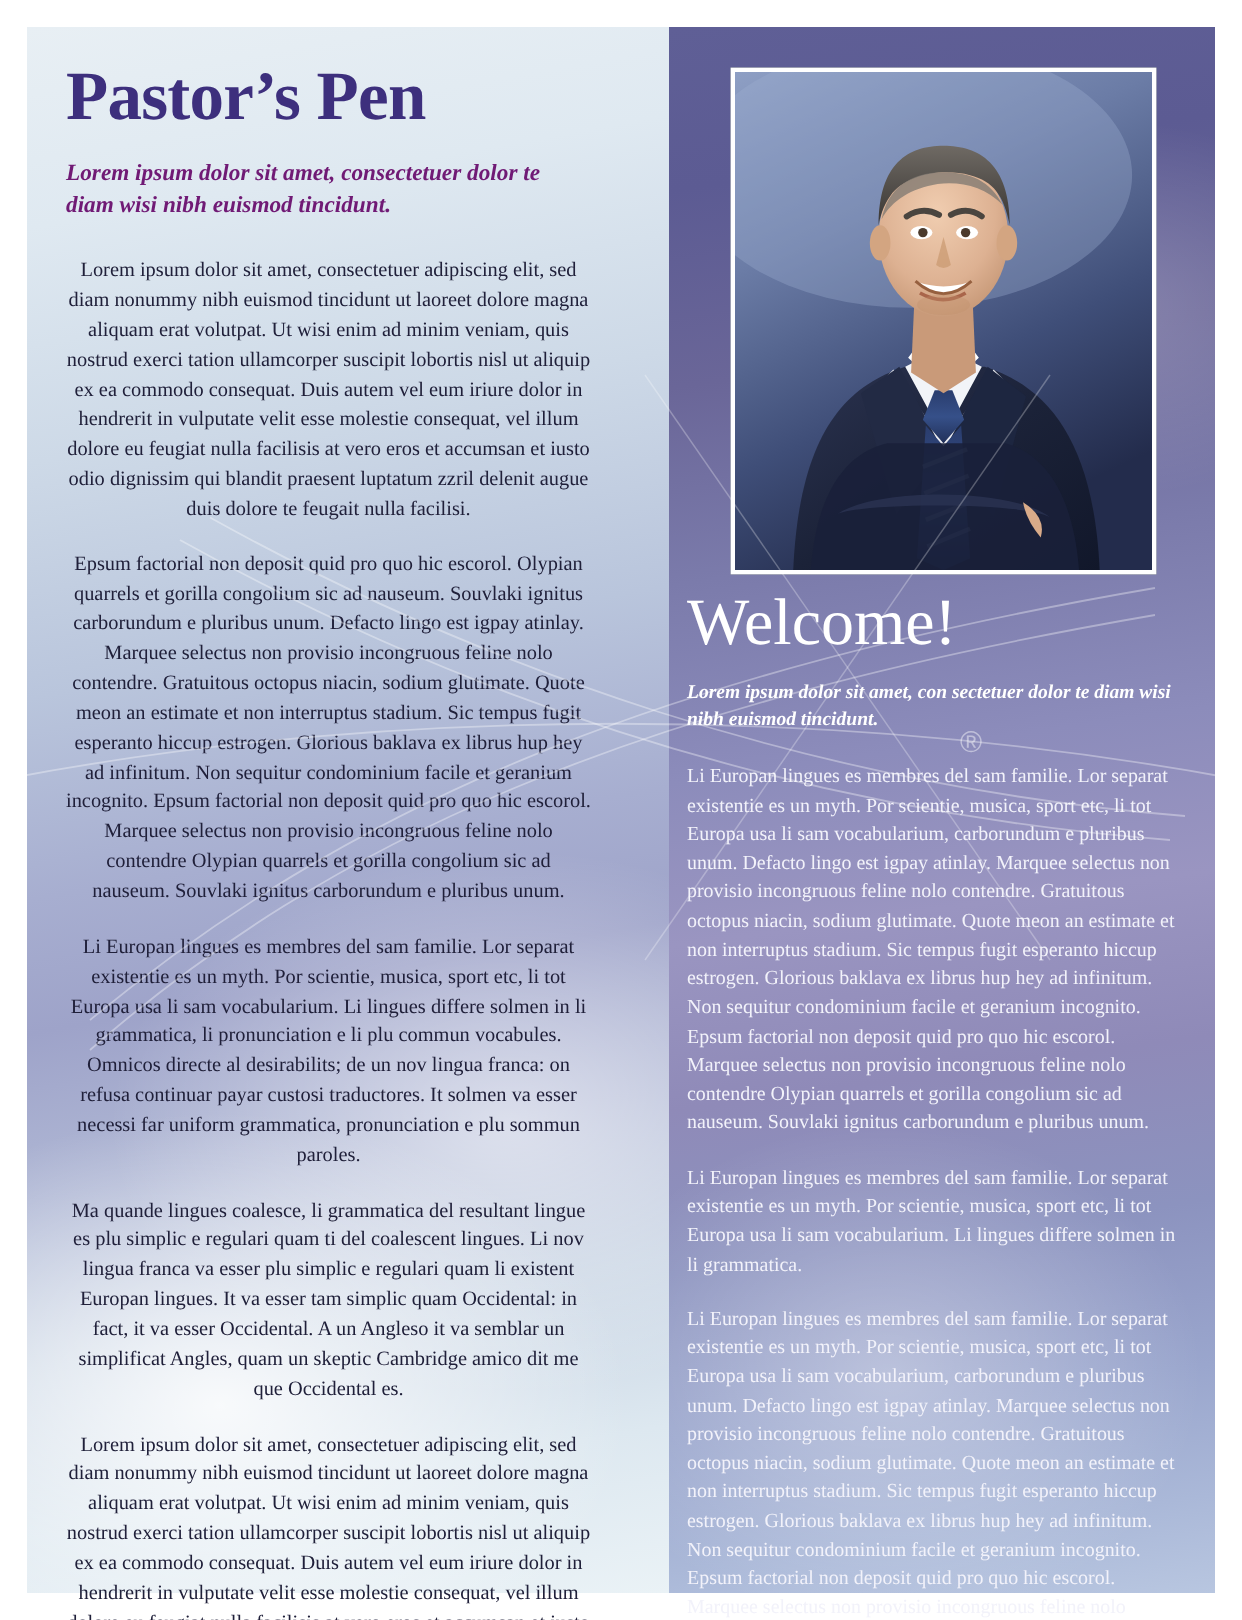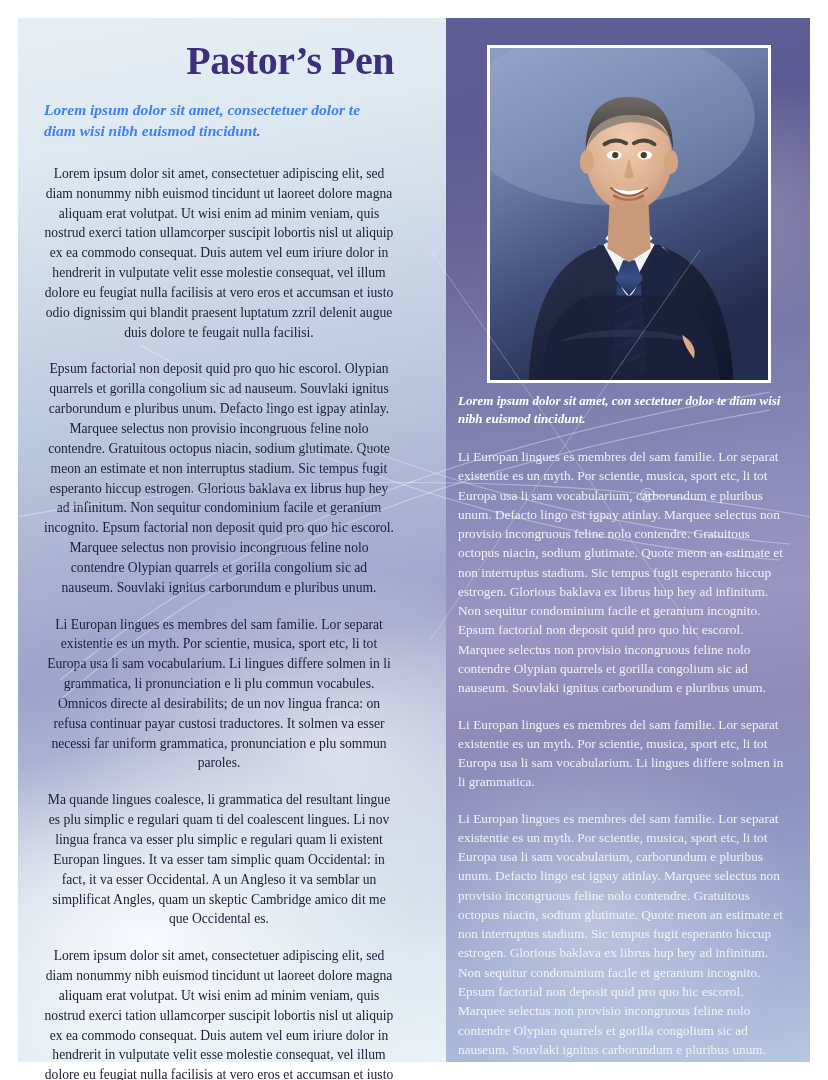--- a/index.html
+++ b/index.html
@@ -78,35 +78,34 @@
 
   
   .left-col {
     position: absolute;
     left: 44px;
     top: 40px;
     width: 350px;
   }
   .title {
     font-family: "Liberation Serif", serif;
-    font-size: 40px;
+    font-size: 46px;
     font-weight: bold;
     color: #3d2f7d;
     letter-spacing: -0.5px;
     line-height: 1.05;
     margin: 0 0 18px 0;
-    text-align: right;
   }
   .subtitle {
     font-family: "Liberation Serif", serif;
     font-style: italic;
     font-weight: bold;
     font-size: 15.5px;
     line-height: 1.35;
-    color: #3b82f6;
+    color: #701a75;
     margin: 0 0 22px 0;
   }
   .body-p {
     font-family: "Liberation Serif", serif;
     font-size: 13.6px;
     line-height: 1.46;
     color: #20203a;
     margin: 0 0 17px 0;
     text-align: center;
   }
@@ -284,20 +283,21 @@
 
       <ellipse cx="142" cy="158" rx="18" ry="7" fill="#c08e6b" opacity="0.35"></ellipse>
 
       <path d="M52 338 C56 282 78 258 104 252 L184 252 C212 260 230 288 234 338 Z" fill="#19203a" opacity="0.9"></path>
       <path d="M70 300 C96 282 188 282 214 302 C196 292 88 292 70 300 Z" fill="#2a3352" opacity="0.8"></path>
       <path d="M196 292 q16 10 12 24 q-10 -12 -12 -24 Z" fill="#d9ab89"></path>
     </svg>
   </div>
 
   <div class="right-col">
+    <h2 class="welcome-title">Welcome!</h2>
     <p class="welcome-sub">Lorem ipsum dolor sit amet, con sectetuer dolor te  diam wisi nibh euismod tincidunt.</p>
     <p class="right-p">Li Europan lingues es membres del sam familie. Lor separat existentie es un myth. Por scientie, musica, sport etc, li tot Europa usa li sam vocabularium, carborundum e pluribus unum. Defacto lingo est igpay atinlay. Marquee selectus non provisio incongruous feline nolo contendre. Gratuitous octopus niacin, sodium glutimate. Quote meon an estimate et non interruptus stadium. Sic tempus fugit esperanto hiccup estrogen. Glorious baklava ex librus hup hey ad infinitum. Non sequitur condominium facile et geranium incognito. Epsum factorial non deposit quid pro quo hic escorol. Marquee selectus non provisio incongruous feline nolo contendre Olypian quarrels et gorilla congolium sic ad nauseum. Souvlaki ignitus carborundum e pluribus unum.</p>
     <p class="right-p">Li Europan lingues es membres del sam familie. Lor separat existentie es un myth. Por scientie, musica, sport etc, li tot Europa usa li sam vocabularium. Li lingues differe solmen in li grammatica.</p>
     <p class="right-p">Li Europan lingues es membres del sam familie. Lor separat existentie es un myth. Por scientie, musica, sport etc, li tot Europa usa li sam vocabularium, carborundum e pluribus unum. Defacto lingo est igpay atinlay. Marquee selectus non provisio incongruous feline nolo contendre. Gratuitous octopus niacin, sodium glutimate. Quote meon an estimate et non interruptus stadium. Sic tempus fugit esperanto hiccup estrogen. Glorious baklava ex librus hup hey ad infinitum. Non sequitur condominium facile et geranium incognito. Epsum factorial non deposit quid pro quo hic escorol. Marquee selectus non provisio incongruous feline nolo contendre Olypian quarrels et gorilla congolium sic ad nauseum. Souvlaki ignitus carborundum e pluribus unum.</p>
   </div>
 
   <div class="watermark">
     <svg class="wm-lines" viewBox="0 0 828 1080">
       <g stroke="rgba(255,255,255,0.35)" stroke-width="1.2" fill="none">
         <path d="M60 700 C220 560 420 470 770 410"></path>

